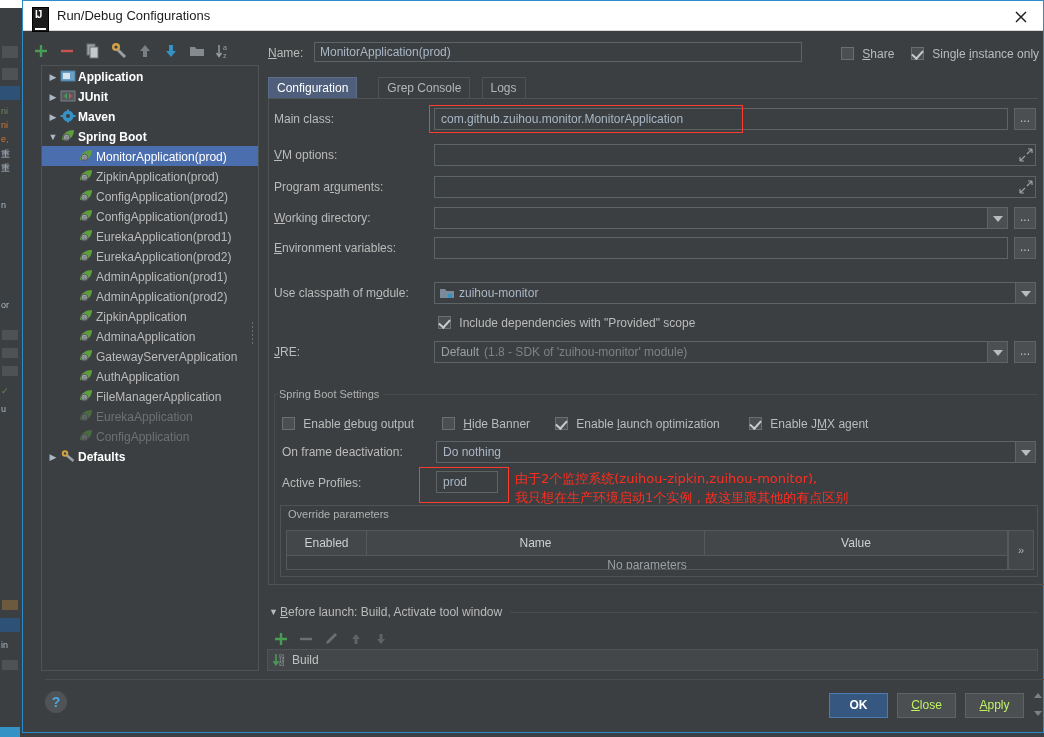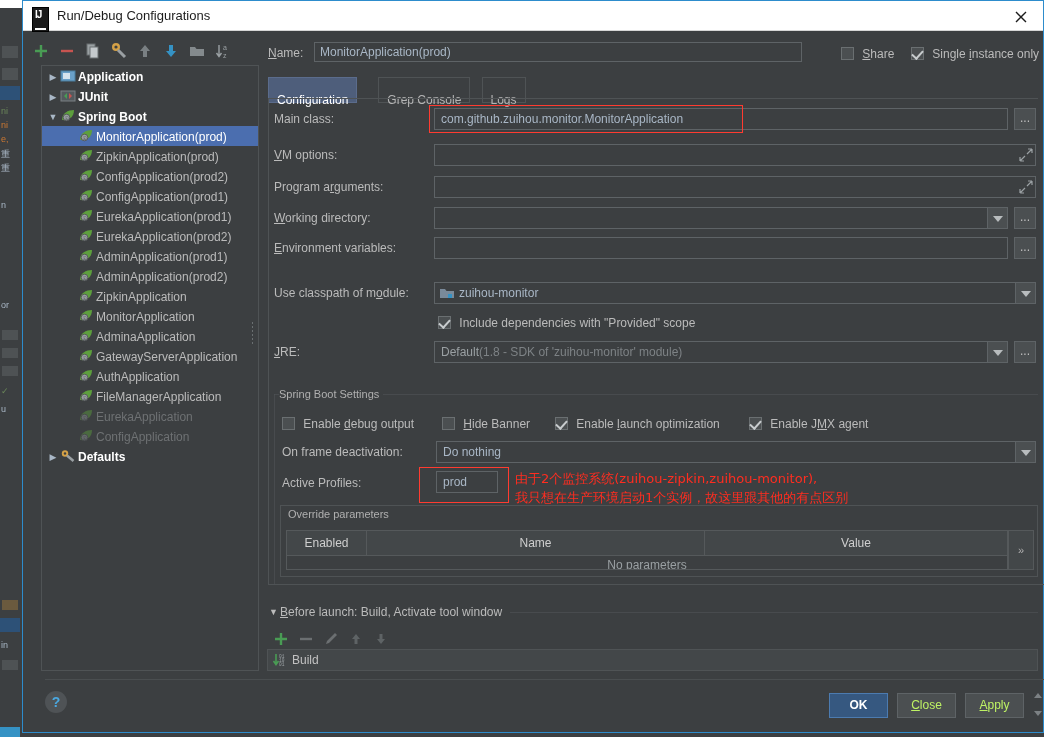--- a/index.html
+++ b/index.html
@@ -73,21 +73,21 @@
   .cbx{position:relative;display:inline-block;width:13px;height:13px;
     background:#4b4f51;border:1px solid #6a6f71;box-sizing:border-box;vertical-align:middle;cursor:pointer;}
   .cbx.on{background:#4b4f51;}
   .cbx.on:after{content:"";position:absolute;left:2px;top:0px;width:5px;height:9px;
     border:solid #c8ccce;border-width:0 2px 2px 0;transform:rotate(42deg);}
   .cbl{display:inline-block;vertical-align:middle;margin-left:5px;font-size:12px;color:#bbb;cursor:pointer;}
   .cbl u{text-decoration:underline;}
 
   
   .tabs{position:absolute;left:245px;top:76px;width:770px;height:22px;}
-  .tab{position:absolute;top:0;height:22px;line-height:21px;padding:12px 8px;font-size:12px;
+  .tab{position:absolute;top:0;height:22px;line-height:21px;padding:0 8px;font-size:12px;
     border:1px solid #4f5355;box-sizing:border-box;background:#3c3f41;color:#b5b5b5;cursor:pointer;}
   .tab.active{background:#4e5e7b;color:#ffffff;border-color:#5b6c8c;}
   .tabs-underline{position:absolute;left:245px;top:97px;width:770px;height:1px;background:#4f5355;}
 
   
   .panel{position:absolute;left:245px;top:98px;width:778px;height:486px;
     border:1px solid #4f5355;border-top:none;box-sizing:border-box;overflow:hidden;}
 
   .flabel{position:absolute;font-size:12px;color:#bbb;}
   .flabel u{text-decoration:underline;}
@@ -242,20 +242,28 @@
     <div class="treepanel" id="tree">
         <div class="trow grp"><span class="arr">▶</span><span class="ic"><svg width="16" height="14" viewBox="0 0 16 14">
               <rect x="1" y="2" width="14" height="10" fill="#6aa0c8" stroke="#4a7f9f"></rect>
               <rect x="3" y="4" width="7" height="6" fill="#d6e4ee"></rect>
             </svg></span><span class="lbl">Application</span></div>
         <div class="trow grp"><span class="arr">▶</span><span class="ic"><svg width="16" height="14" viewBox="0 0 16 14">
               <rect x="1" y="2" width="14" height="10" fill="#545a5e" stroke="#7a8084"></rect>
               <path d="M4 7 L7 4 V10 Z" fill="#499c54"></path>
               <path d="M12 7 L9 4 V10 Z" fill="#c75450"></path>
             </svg></span><span class="lbl">JUnit</span></div>
+        <div class="trow grp"><span class="arr">▶</span><span class="ic"><svg width="16" height="14" viewBox="0 0 16 14">
+              <circle cx="8" cy="7" r="5.5" fill="#3592c4"></circle>
+              <circle cx="8" cy="7" r="2" fill="#3c3f41"></circle>
+              <rect x="7" y="0.5" width="2" height="3" fill="#3592c4"></rect>
+              <rect x="7" y="10.5" width="2" height="3" fill="#3592c4"></rect>
+              <rect x="0.5" y="6" width="3" height="2" fill="#3592c4"></rect>
+              <rect x="12.5" y="6" width="3" height="2" fill="#3592c4"></rect>
+            </svg></span><span class="lbl">Maven</span></div>
         <div class="trow grp"><span class="arr">▼</span><span class="ic"><svg width="16" height="14" viewBox="0 0 16 14">
               <path d="M2 11 C2 4 8 1 14 1 C14 8 9 12 2 11 Z" fill="#5d9f3d"></path>
               <circle cx="6.5" cy="8.5" r="3.3" fill="#9aa0a3" stroke="#4a4d4f" stroke-width="0.8"></circle>
               <text x="4.6" y="10.6" font-size="5" fill="#3c3f41" font-family="Liberation Sans">☉</text>
             </svg></span><span class="lbl">Spring Boot</span></div>
         <div class="trow child sel"><span class="ic"><svg width="16" height="14" viewBox="0 0 16 14">
               <path d="M2 11 C2 4 8 1 14 1 C14 8 9 12 2 11 Z" fill="#5d9f3d"></path>
               <circle cx="6.5" cy="8.5" r="3.3" fill="#9aa0a3" stroke="#4a4d4f" stroke-width="0.8"></circle>
               <text x="4.6" y="10.6" font-size="5" fill="#3c3f41" font-family="Liberation Sans">☉</text>
             </svg></span><span class="lbl">MonitorApplication(prod)</span></div>
@@ -292,25 +300,20 @@
         <div class="trow child"><span class="ic"><svg width="16" height="14" viewBox="0 0 16 14">
               <path d="M2 11 C2 4 8 1 14 1 C14 8 9 12 2 11 Z" fill="#5d9f3d"></path>
               <circle cx="6.5" cy="8.5" r="3.3" fill="#9aa0a3" stroke="#4a4d4f" stroke-width="0.8"></circle>
               <text x="4.6" y="10.6" font-size="5" fill="#3c3f41" font-family="Liberation Sans">☉</text>
             </svg></span><span class="lbl">AdminApplication(prod2)</span></div>
         <div class="trow child"><span class="ic"><svg width="16" height="14" viewBox="0 0 16 14">
               <path d="M2 11 C2 4 8 1 14 1 C14 8 9 12 2 11 Z" fill="#5d9f3d"></path>
               <circle cx="6.5" cy="8.5" r="3.3" fill="#9aa0a3" stroke="#4a4d4f" stroke-width="0.8"></circle>
               <text x="4.6" y="10.6" font-size="5" fill="#3c3f41" font-family="Liberation Sans">☉</text>
             </svg></span><span class="lbl">ZipkinApplication</span></div>
-        <div class="trow child"><span class="ic"><svg width="16" height="14" viewBox="0 0 16 14">
-              <path d="M2 11 C2 4 8 1 14 1 C14 8 9 12 2 11 Z" fill="#5d9f3d"></path>
-              <circle cx="6.5" cy="8.5" r="3.3" fill="#9aa0a3" stroke="#4a4d4f" stroke-width="0.8"></circle>
-              <text x="4.6" y="10.6" font-size="5" fill="#3c3f41" font-family="Liberation Sans">☉</text>
-            </svg></span><span class="lbl">MonitorApplication</span></div>
         <div class="trow child"><span class="ic"><svg width="16" height="14" viewBox="0 0 16 14">
               <path d="M2 11 C2 4 8 1 14 1 C14 8 9 12 2 11 Z" fill="#5d9f3d"></path>
               <circle cx="6.5" cy="8.5" r="3.3" fill="#9aa0a3" stroke="#4a4d4f" stroke-width="0.8"></circle>
               <text x="4.6" y="10.6" font-size="5" fill="#3c3f41" font-family="Liberation Sans">☉</text>
             </svg></span><span class="lbl">AdminaApplication</span></div>
         <div class="trow child"><span class="ic"><svg width="16" height="14" viewBox="0 0 16 14">
               <path d="M2 11 C2 4 8 1 14 1 C14 8 9 12 2 11 Z" fill="#5d9f3d"></path>
               <circle cx="6.5" cy="8.5" r="3.3" fill="#9aa0a3" stroke="#4a4d4f" stroke-width="0.8"></circle>
               <text x="4.6" y="10.6" font-size="5" fill="#3c3f41" font-family="Liberation Sans">☉</text>
             </svg></span><span class="lbl">GatewayServerApplication</span></div>
@@ -408,21 +411,21 @@
     <div class="btn-drop" style="left:992px;top:282px;"></div>
 
     <div style="position:absolute;left:415px;top:314px;">
       <span class="cbx on"></span>
       <span class="cbl">Include dependencies with "Provided" scope</span>
     </div>
 
     <div class="flabel" style="left:251px;top:344px;"><u>J</u>RE:</div>
     <div class="fld ro" style="left:411px;top:340px;width:574px;">
       <span>Default</span>
-      <span style="color:#7d8285;">(1.8 - SDK of 'zuihou-monitor' module)</span>
+      <span style="color:#7d8285;margin-left:5px;">(1.8 - SDK of 'zuihou-monitor' module)</span>
     </div>
     <div class="btn-drop" style="left:964px;top:341px;"></div>
     <div class="btn-dots" style="left:991px;top:340px;">...</div>
 
     <div class="sep-title" style="left:256px;top:387px;">Spring Boot Settings</div>
     <div class="sep-line" style="left:360px;top:393px;width:655px;"></div>
     <div class="sep-line" style="left:251px;top:393px;width:5px;"></div>
     <div class="sep-line" style="left:251px;top:393px;width:1px;height:191px;"></div>
 
     <div style="position:absolute;left:259px;top:415px;">

